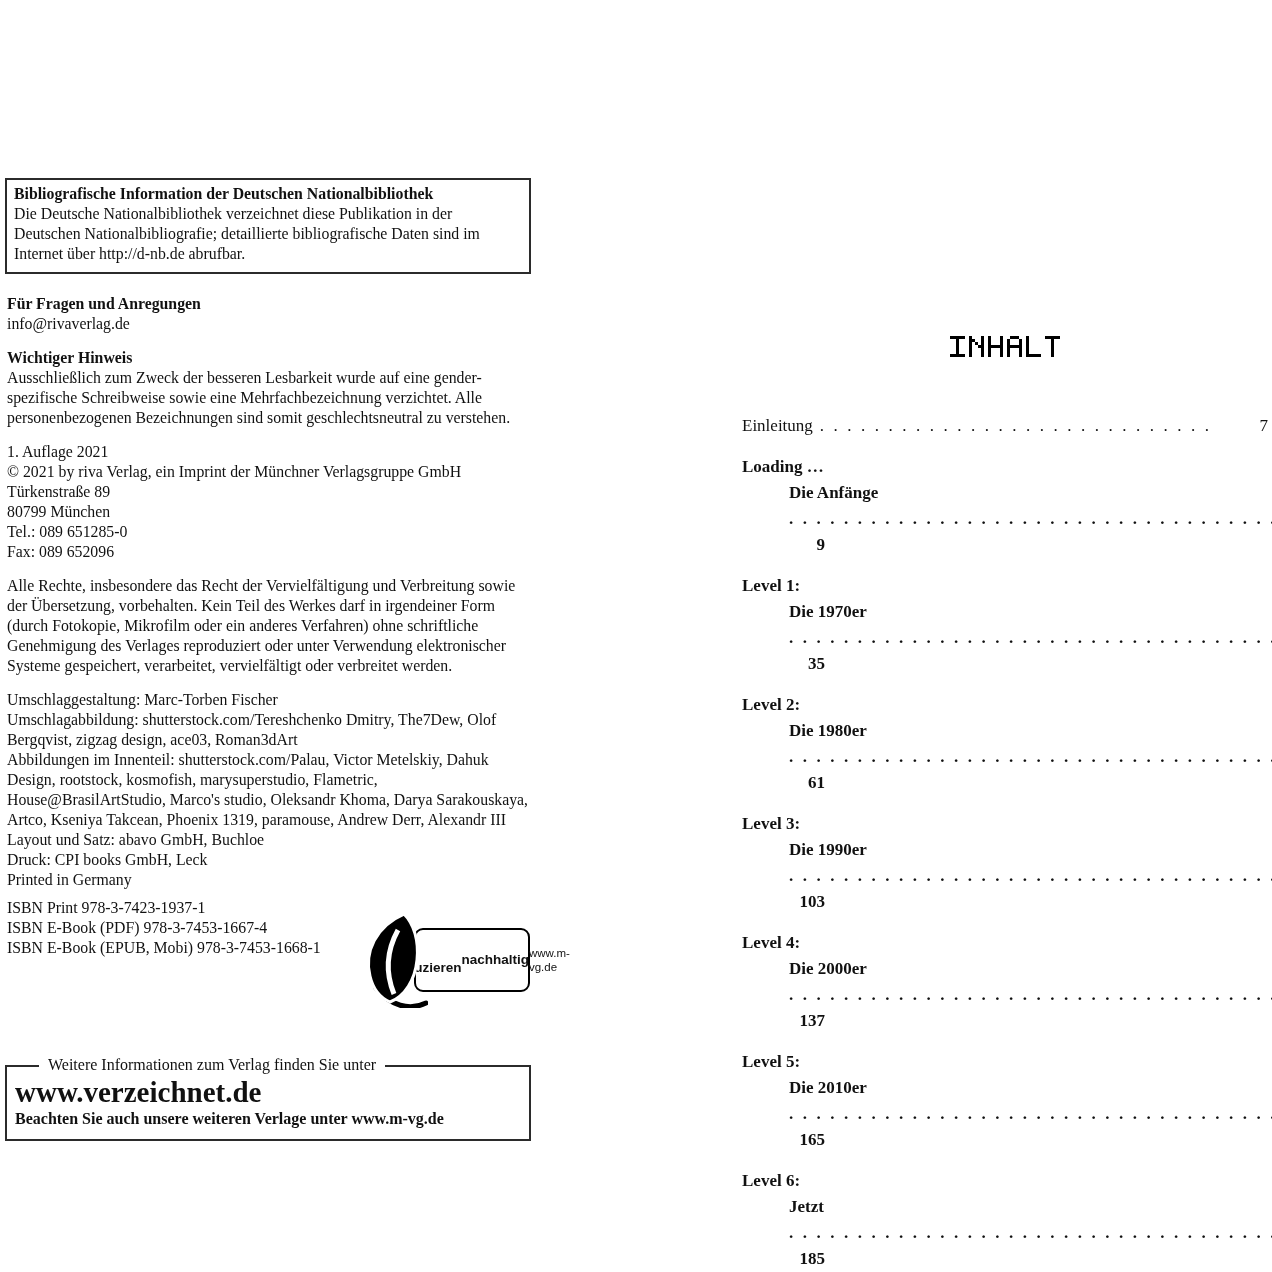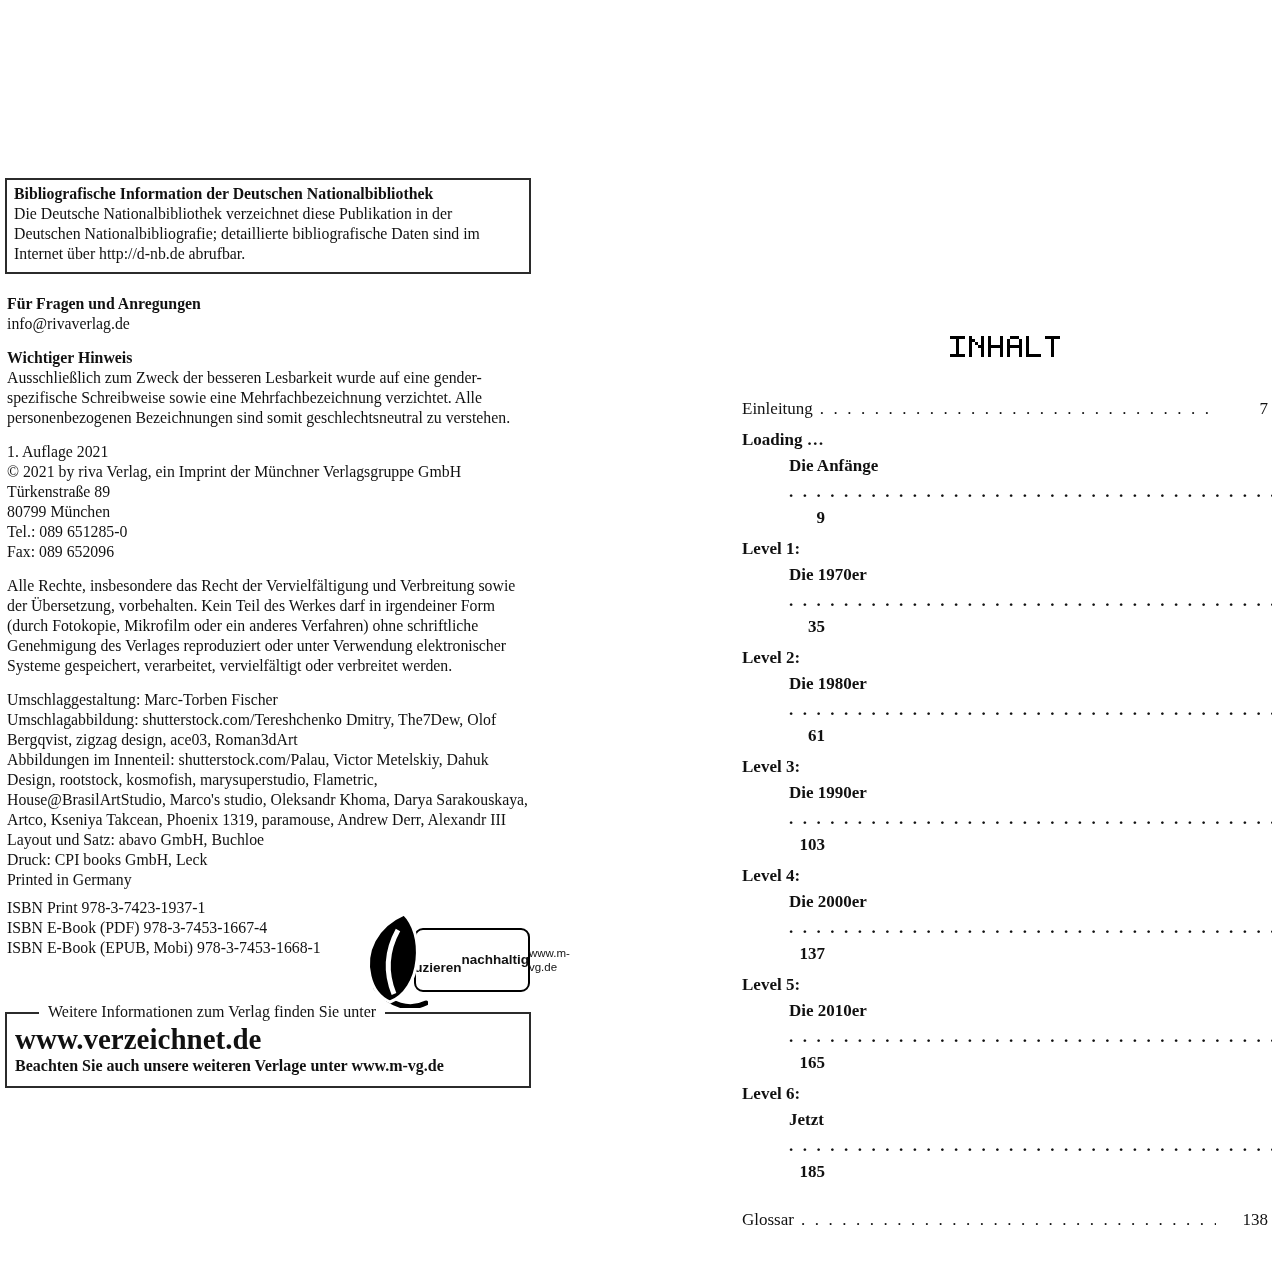--- a/index.html
+++ b/index.html
@@ -22,37 +22,37 @@
   .badge-box{position:absolute;left:52px;top:16px;width:116px;height:64px;
              border:2.5px solid #000;border-radius:9px;background:#fff;
              box-sizing:border-box;display:flex;
              justify-content:center;align-items:center;padding-left:10px;
              font-family:"Liberation Sans","DejaVu Sans",sans-serif;}
   .badge-line{font-weight:700;font-size:13.5px;line-height:15.5px;}
   .badge-url{font-size:11.5px;line-height:14px;}
   .leaf{position:absolute;left:0;top:0;width:66px;height:96px;z-index:2;}
 
   
-  .web-box{position:absolute;left:5px;top:1012px;width:526px;height:76px;
+  .web-box{position:absolute;left:5px;top:1065px;width:526px;height:76px;
            border:2px solid #2b2b2b;box-sizing:border-box;background:#fff;}
   .web-legend{position:absolute;top:-11px;left:32px;background:#fff;
               padding:0 9px;font-size:16px;}
   .web-url{font-weight:700;font-size:29px;line-height:32px;margin:9px 0 0 8px;}
   .web-note{font-size:16px;margin:2px 0 0 8px;font-weight:bold;}
 
   
   .right-page{position:absolute;left:742px;top:336px;width:526px;font-size:17px;}
   .toc-title{display:flex;justify-content:center;gap:4px;height:21px;}
   .px-letter{display:grid;grid-template-columns:repeat(5,3px);grid-auto-rows:3px;}
   .px-letter div.on{background:#000;}
   .toc-row{display:flex;align-items:baseline;line-height:26px;}
   .toc-head{line-height:26px;font-weight:700;}
-  .tg{margin-top:5px;}
+  .tg{margin-top:15px;}
   .tg-single{margin-top:22px;}
-  .tg-first{margin-top:39px;}
+  .tg-first{margin-top:56px;}
   .tg .toc-row{font-weight:700;flex-direction:column;}
   .toc-row.sub{padding-left:31px;}
   .dots{flex:1 1 auto;overflow:hidden;white-space:nowrap;
         letter-spacing:9.5px;margin-left:7px;min-width:30px;}
   .toc-page{margin-left:16px;min-width:36px;text-align:right;}
 </style>
 </head>
 <body>
 
 <div class="page">

